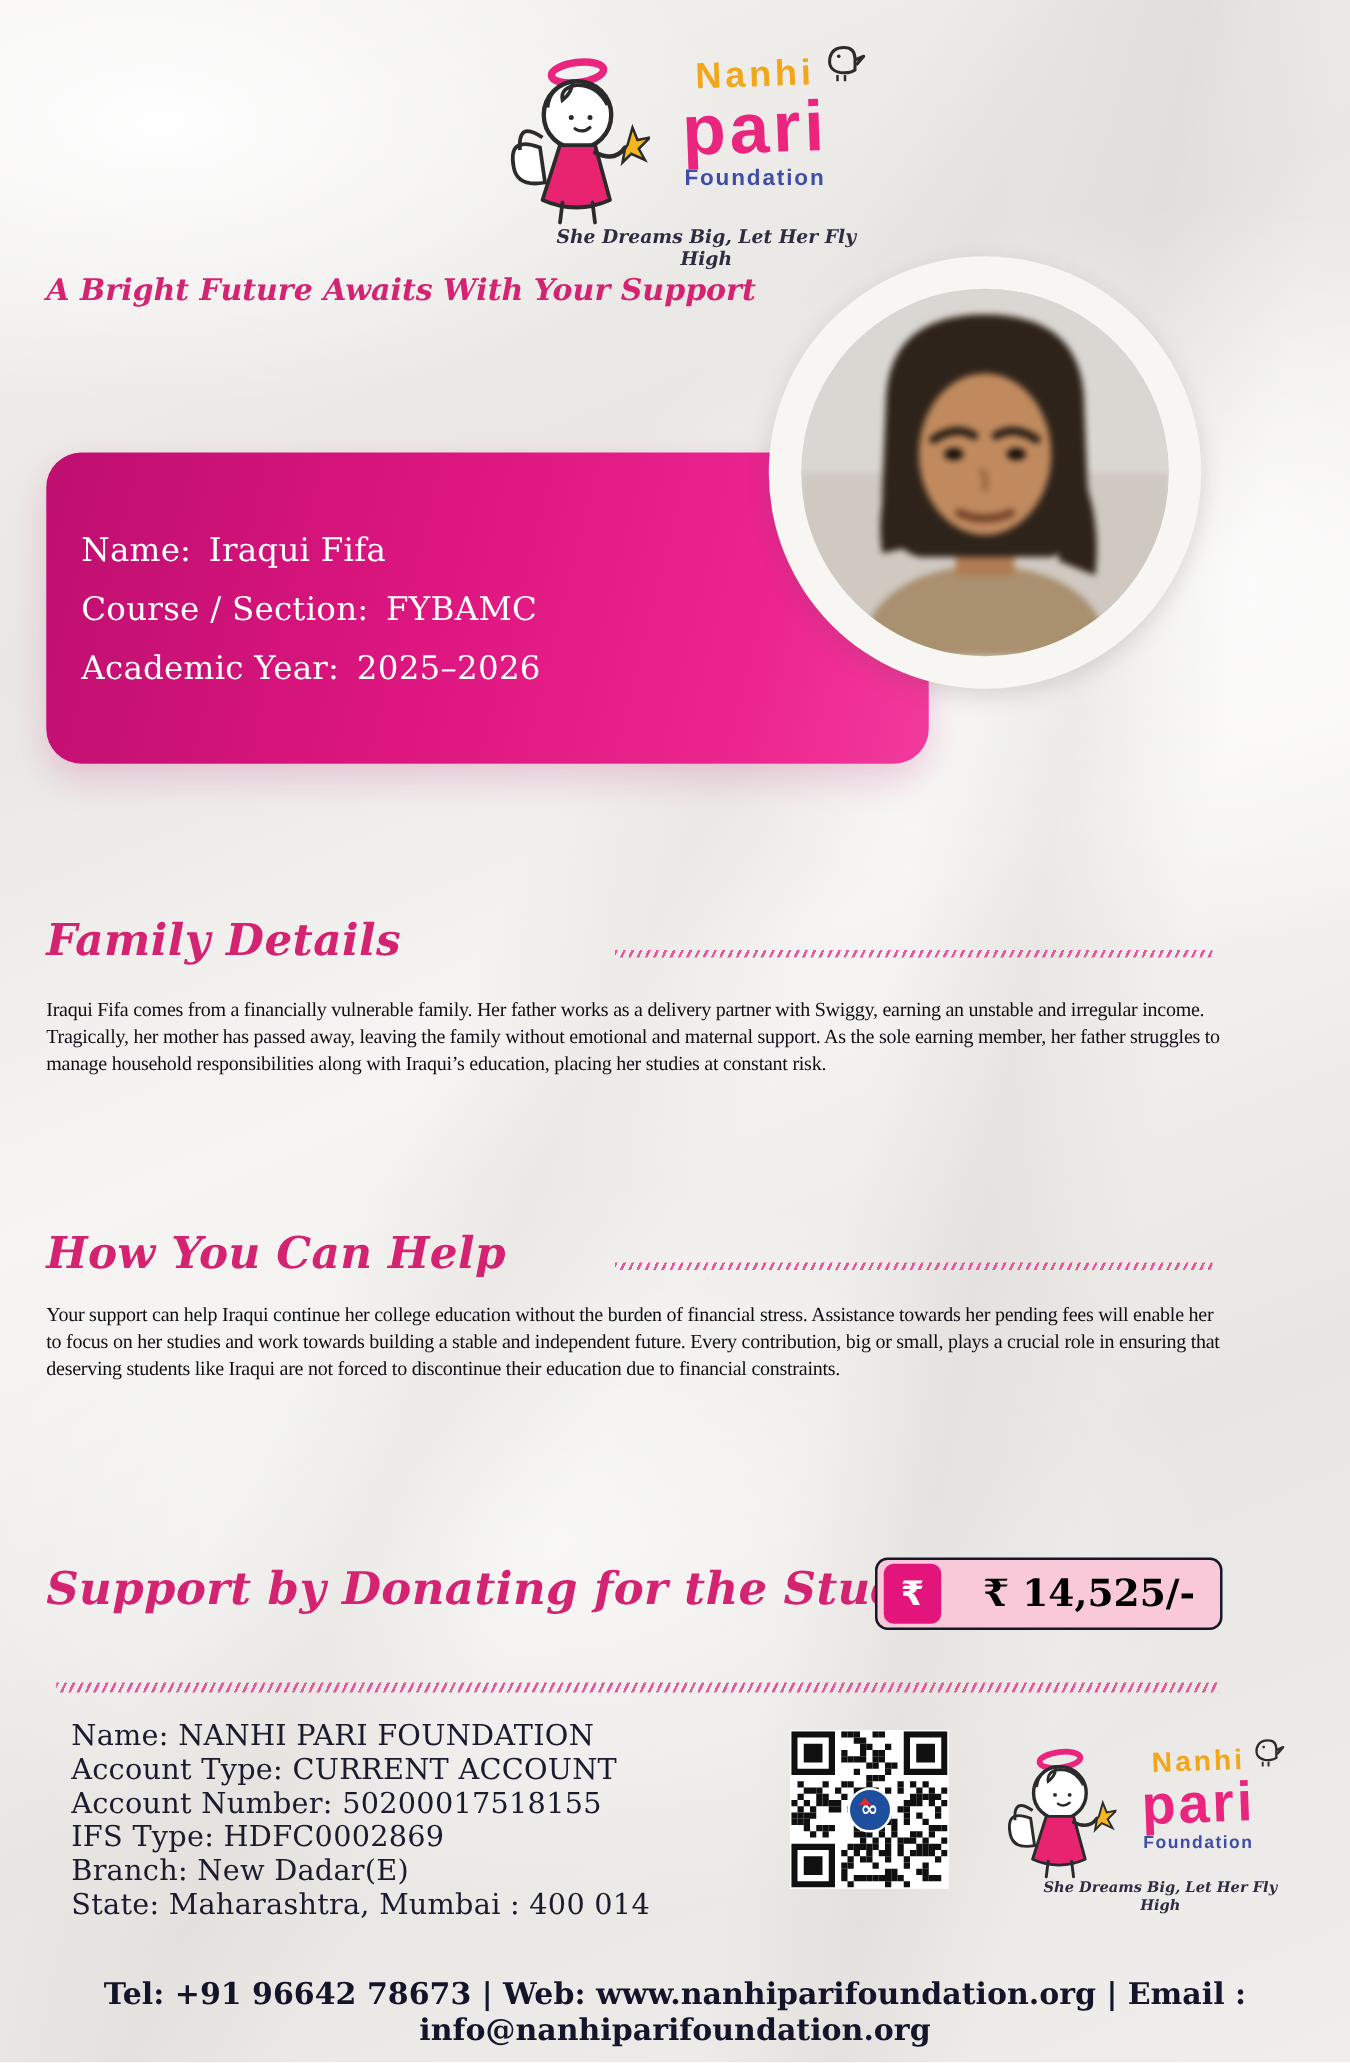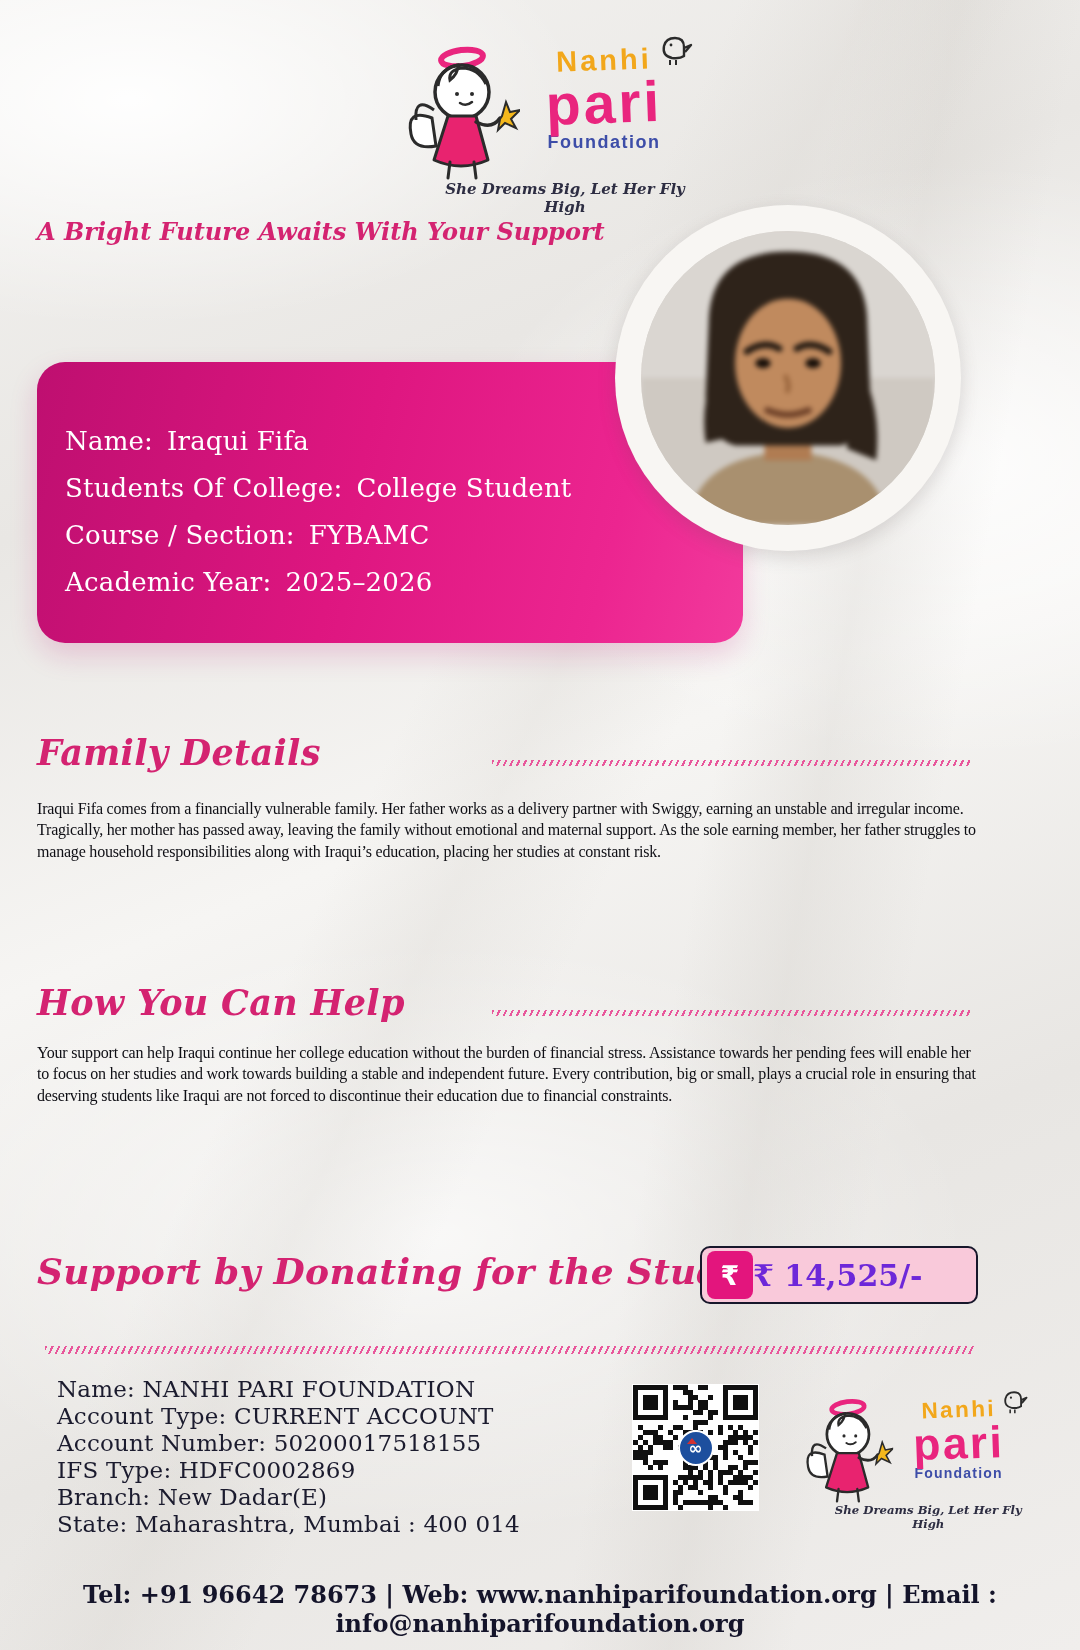--- a/index.html
+++ b/index.html
@@ -36,21 +36,21 @@
   .logo-bottom{ left:798px; top:1386px; transform:scale(.78); transform-origin:top left; }
 
   
   .hero-title{
     position:absolute; left:37px; top:216px; width:580px;
     font-family:"DejaVu Serif", serif; font-style:italic; font-weight:700;
     font-size:24px; line-height:1.35; color:#D42371;
   }
 
   .student-card{
-    position:absolute; left:37px; top:362px; width:706px; height:281px;
+    position:absolute; left:37px; top:362px; width:706px; height:249px;
     border-radius:28px;
     background:linear-gradient(104deg,#BE0F70 0%,#DE1680 45%,#EC2590 80%,#F23A9C 100%);
     box-shadow:0 12px 28px rgba(190,15,112,.18);
     padding:56px 0 12px 28px;
   }
   .card-row{ display:flex; gap:14px; color:#fff;
     font-family:"DejaVu Serif", serif; font-size:26px; line-height:47px; letter-spacing:.2px; }
 
   .photo-ring{
     position:absolute; left:615px; top:205px; width:346px; height:346px; border-radius:50%;
@@ -90,22 +90,22 @@
     position:absolute; left:700px; top:1246px; width:278px; height:58px;
     background:#F9C9DA; border:2px solid #17172B; border-radius:10px;
     display:flex; align-items:center;
   }
   .rupee-chip{
     width:46px; height:48px; margin-left:5px; border-radius:8px; background:#E3157D;
     color:#fff; display:flex; align-items:center; justify-content:center;
     font-family:"DejaVu Sans", sans-serif; font-size:27px; font-weight:700;
   }
   .amount-text{
-    flex:1; padding-right:33px;
-    font-family:"DejaVu Serif", serif; font-weight:600; font-size:30px; color:#6d28d9;
+    flex:1; text-align:right; padding-right:20px;
+    font-family:"DejaVu Serif", serif; font-weight:600; font-size:30px; color:#000000;
   }
 
   .big-divider{ left:45px; top:1346px; width:930px; height:8px; }
 
   .bank-block{ position:absolute; left:57px; top:1376px;
     font-family:"DejaVu Serif", serif; font-size:23px; line-height:27px; color:#1b1b2e; letter-spacing:.2px; }
 
   .qr-wrap{ position:absolute; left:632px; top:1384px; width:127px; height:127px; background:#fff; }
   .qr-box{ position:absolute; inset:1px; }
   .qr-logo{
@@ -155,24 +155,20 @@
     </div>
     <div class="logo-tagline">She Dreams Big, Let Her Fly High</div>
   </div>
 
   <h1 class="hero-title">A Bright Future Awaits With Your Support</h1>
 
   <div class="student-card">
     <div class="card-row">
       <span>Name:</span>
       <span>Iraqui Fifa</span>
-    </div>
-    <div class="card-row">
-      <span>Students Of College:</span>
-      <span>College Student</span>
     </div>
     <div class="card-row">
       <span>Course / Section:</span>
       <span>FYBAMC</span>
     </div>
     <div class="card-row">
       <span>Academic Year:</span>
       <span>2025–2026</span>
     </div>
   </div>

